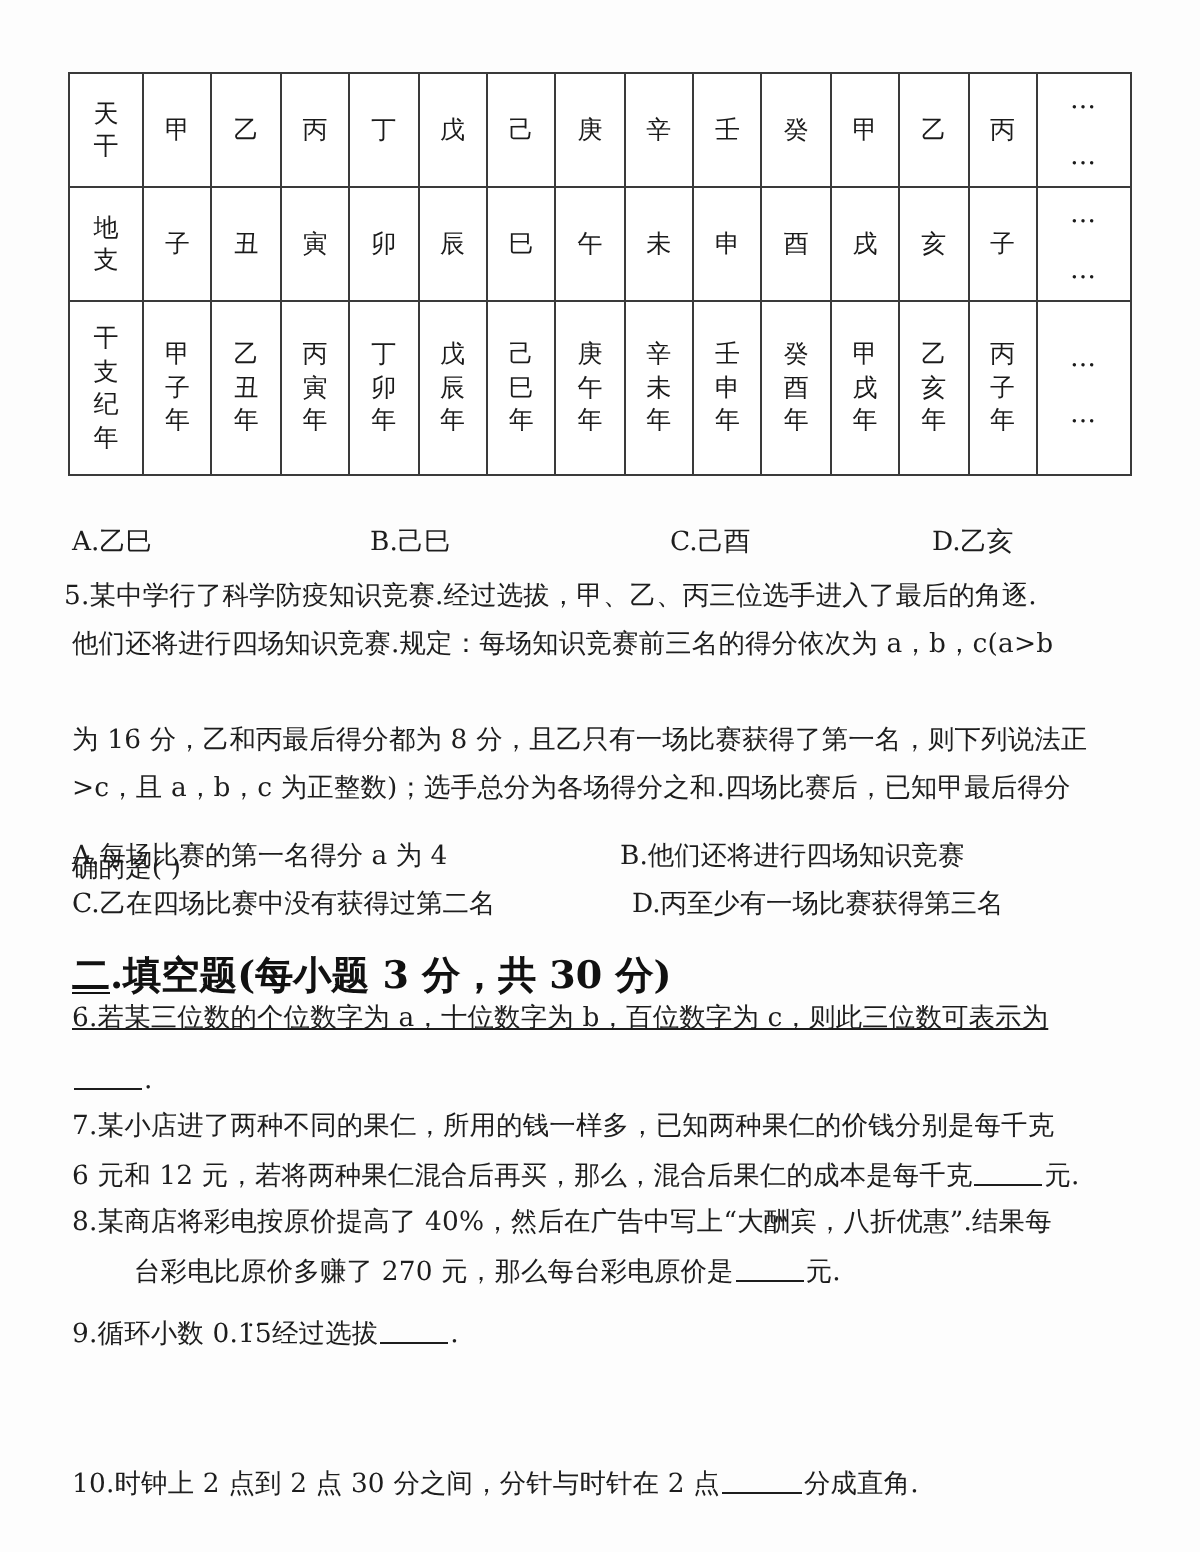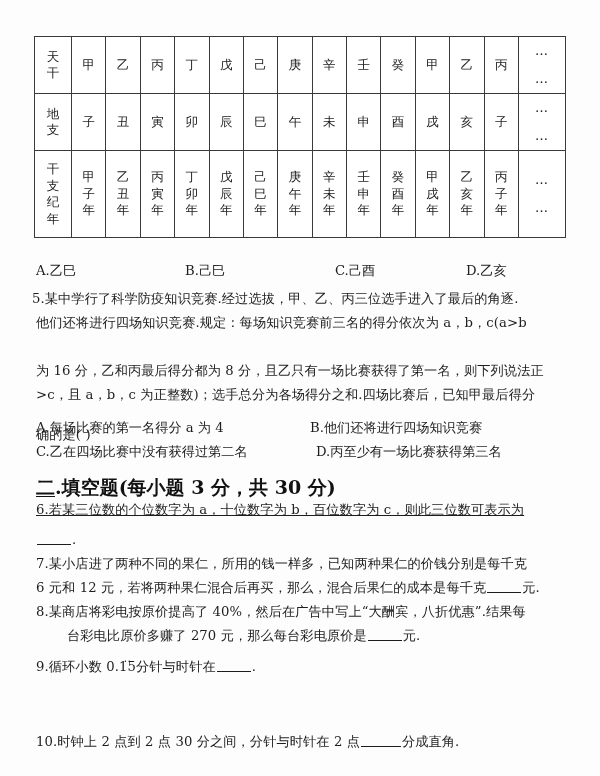--- a/index.html
+++ b/index.html
@@ -347,20 +347,20 @@
   <div class="txt" style="left:36px; top:581px;">
     <span>6 元和 12 元，若将两种果仁混合后再买，那么，混合后果仁的成本是每千克</span><span class="blank"></span><span>元.</span>
   </div>
 
   <div class="txt" style="left:36px; top:605px;">8.某商店将彩电按原价提高了 40%，然后在广告中写上“大酬宾，八折优惠”.结果每</div>
   <div class="txt" style="left:23px; top:629px;margin-left:44px;">
     <span>台彩电比原价多赚了 270 元，那么每台彩电原价是</span><span class="blank"></span><span>元.</span>
   </div>
 
   <div class="txt" style="left:36px; top:660px;">
-    <span>9.循环小数 0.</span><span class="repeat"><span class="od">‥</span><span>15</span></span><span>分针与时针在</span><span class="blank"></span><span>.</span>
+    <span>9.循环小数 0.</span><span class="repeat"><span class="od">‥</span><span>15</span></span><span>经过选拔</span><span class="blank"></span><span>.</span>
   </div>
 
   <div class="txt" style="left:36px; top:692px;margin-top:43px;">
     <span>10.时钟上 2 点到 2 点 30 分之间，分针与时针在 2 点</span><span class="blank wide"></span><span>分成直角.</span>
   </div>
 
 </div>
 
 </body></html>

